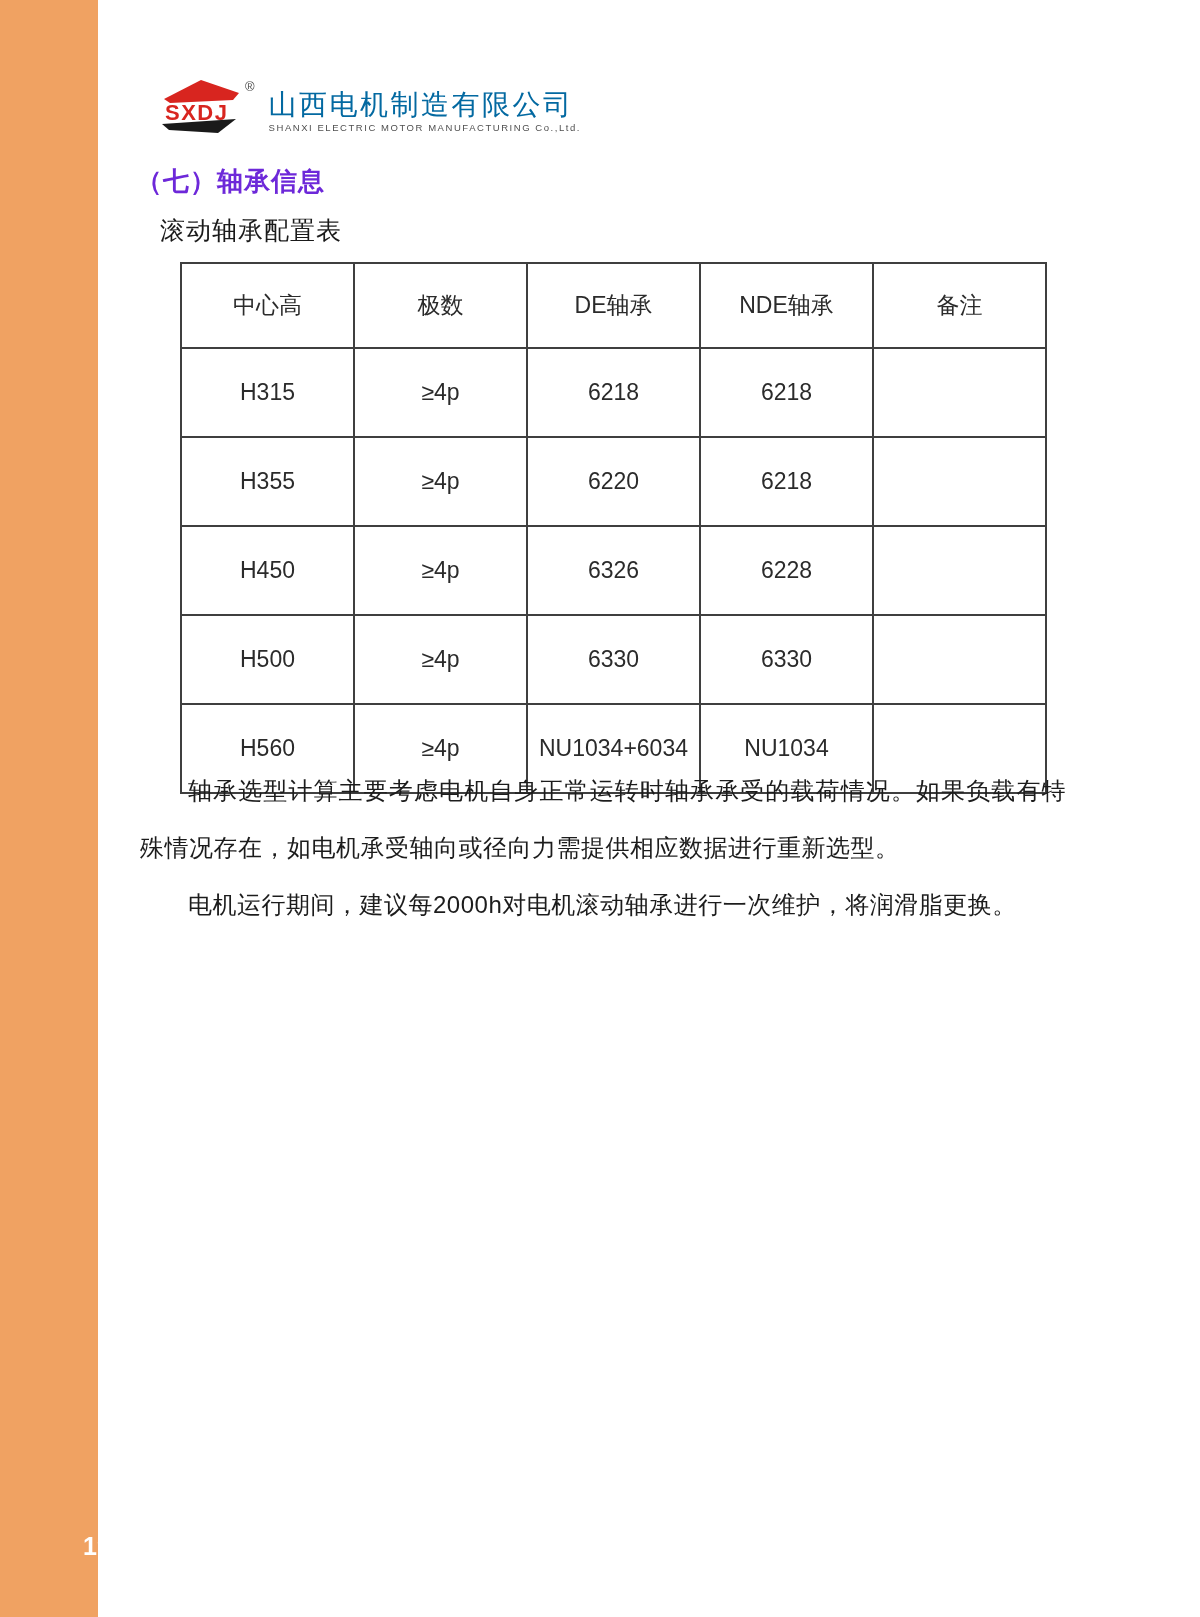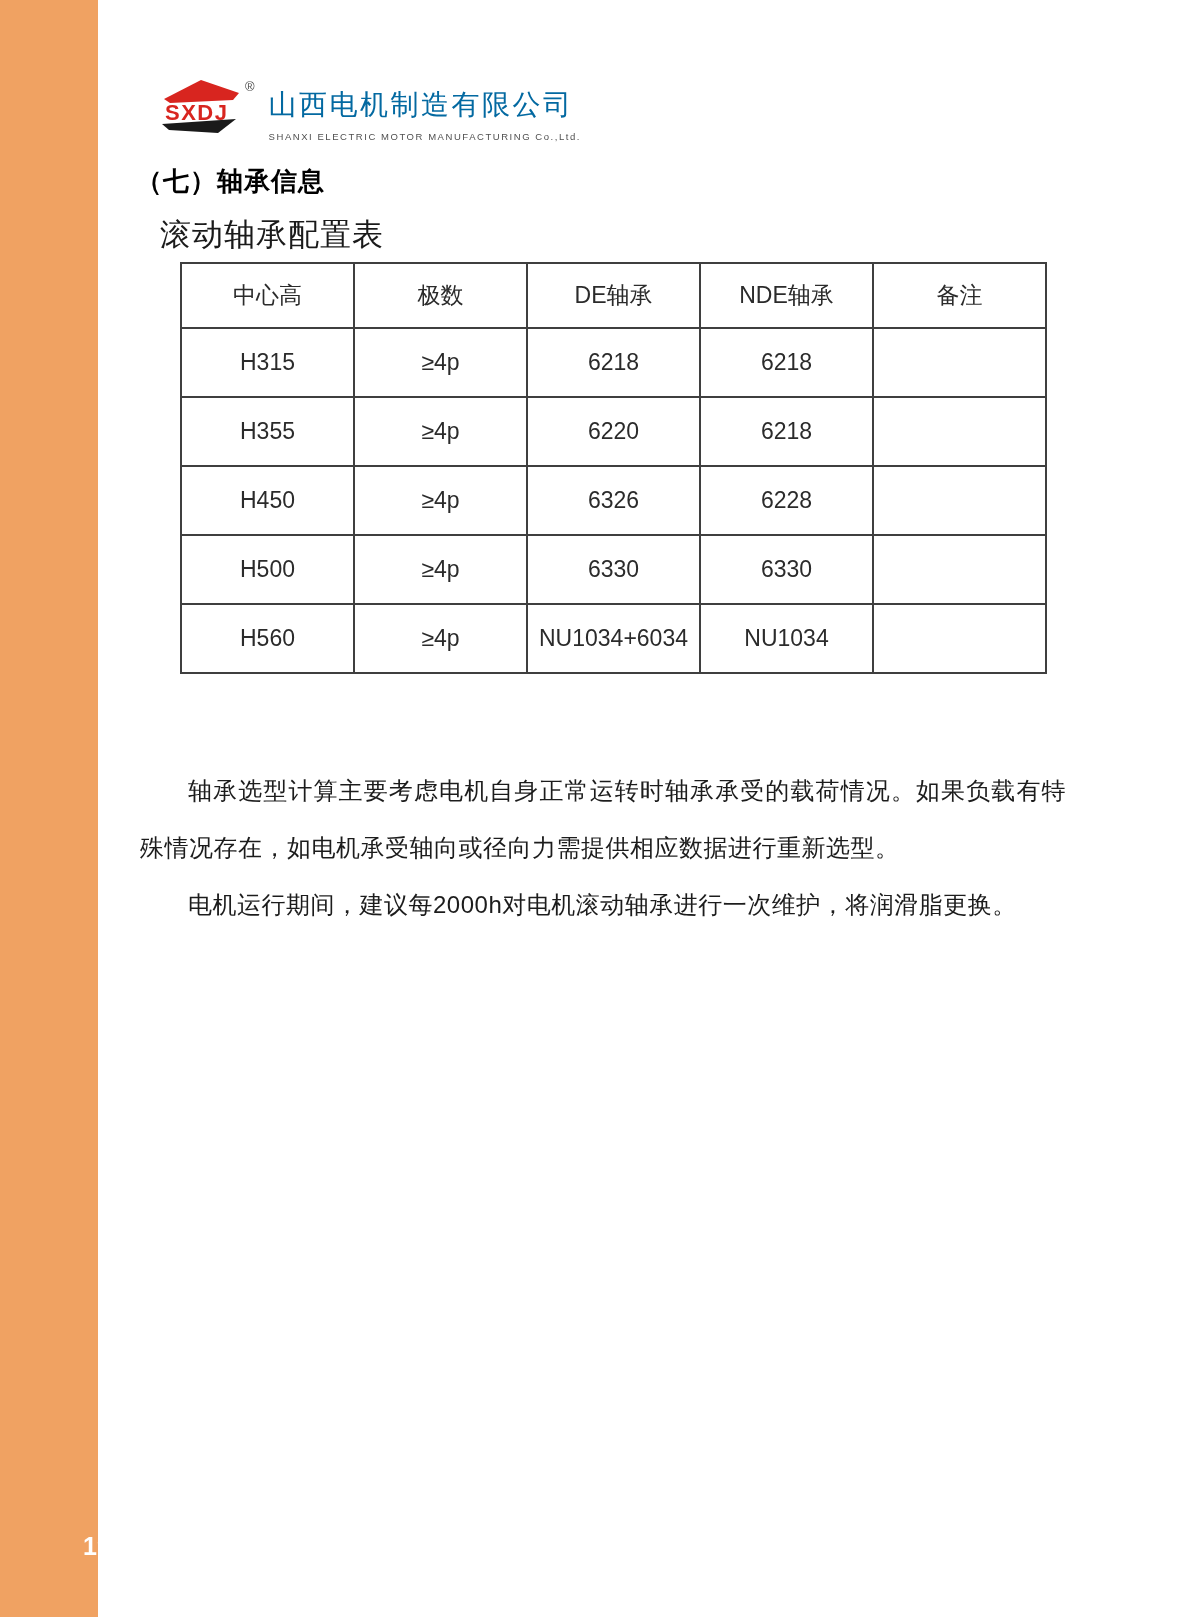--- a/index.html
+++ b/index.html
@@ -51,58 +51,58 @@
     letter-spacing: 2.5px;
     color: #0369a1;
     font-weight: 500;
     line-height: 1.1;
     white-space: nowrap;
   }
   .brand-en {
     font-size: 9.5px;
     letter-spacing: 1.55px;
     color: #4f4f4f;
-    margin-top: 10px;
+    margin-top: 1px;
     white-space: nowrap;
   }
 
   
   .section-title {
     position: absolute;
     left: 136px; top: 164px;
     margin: 0;
     font-size: 26px;
     font-weight: bold;
-    color: #000000;
+    color: #6d28d9;
     letter-spacing: 1px;
   }
   .table-caption {
     position: absolute;
     left: 160px; top: 214px;
-    font-size: 31px;
+    font-size: 25px;
     color: #1a1a1a;
     letter-spacing: 1px;
   }
 
   
   .bearing-table {
     position: absolute;
     left: 180px; top: 262px;
     width: 867px;
     border-collapse: collapse;
     table-layout: fixed;
     font-size: 23px;
     color: #2b2b2b;
   }
   .bearing-table th, .bearing-table td {
     border: 2px solid var(--border, #3F3F3F);
     text-align: center;
     vertical-align: middle;
     font-weight: normal;
-    padding: 4px 4px;
+    padding: 14px 4px;
     white-space: pre-line;
     line-height: 1.25;
   }
   .bearing-table thead th { height: 55px; }
   .bearing-table tbody td { height: 59px; }
 
   
   .body-text {
     position: absolute;
     left: 140px; top: 762px;

